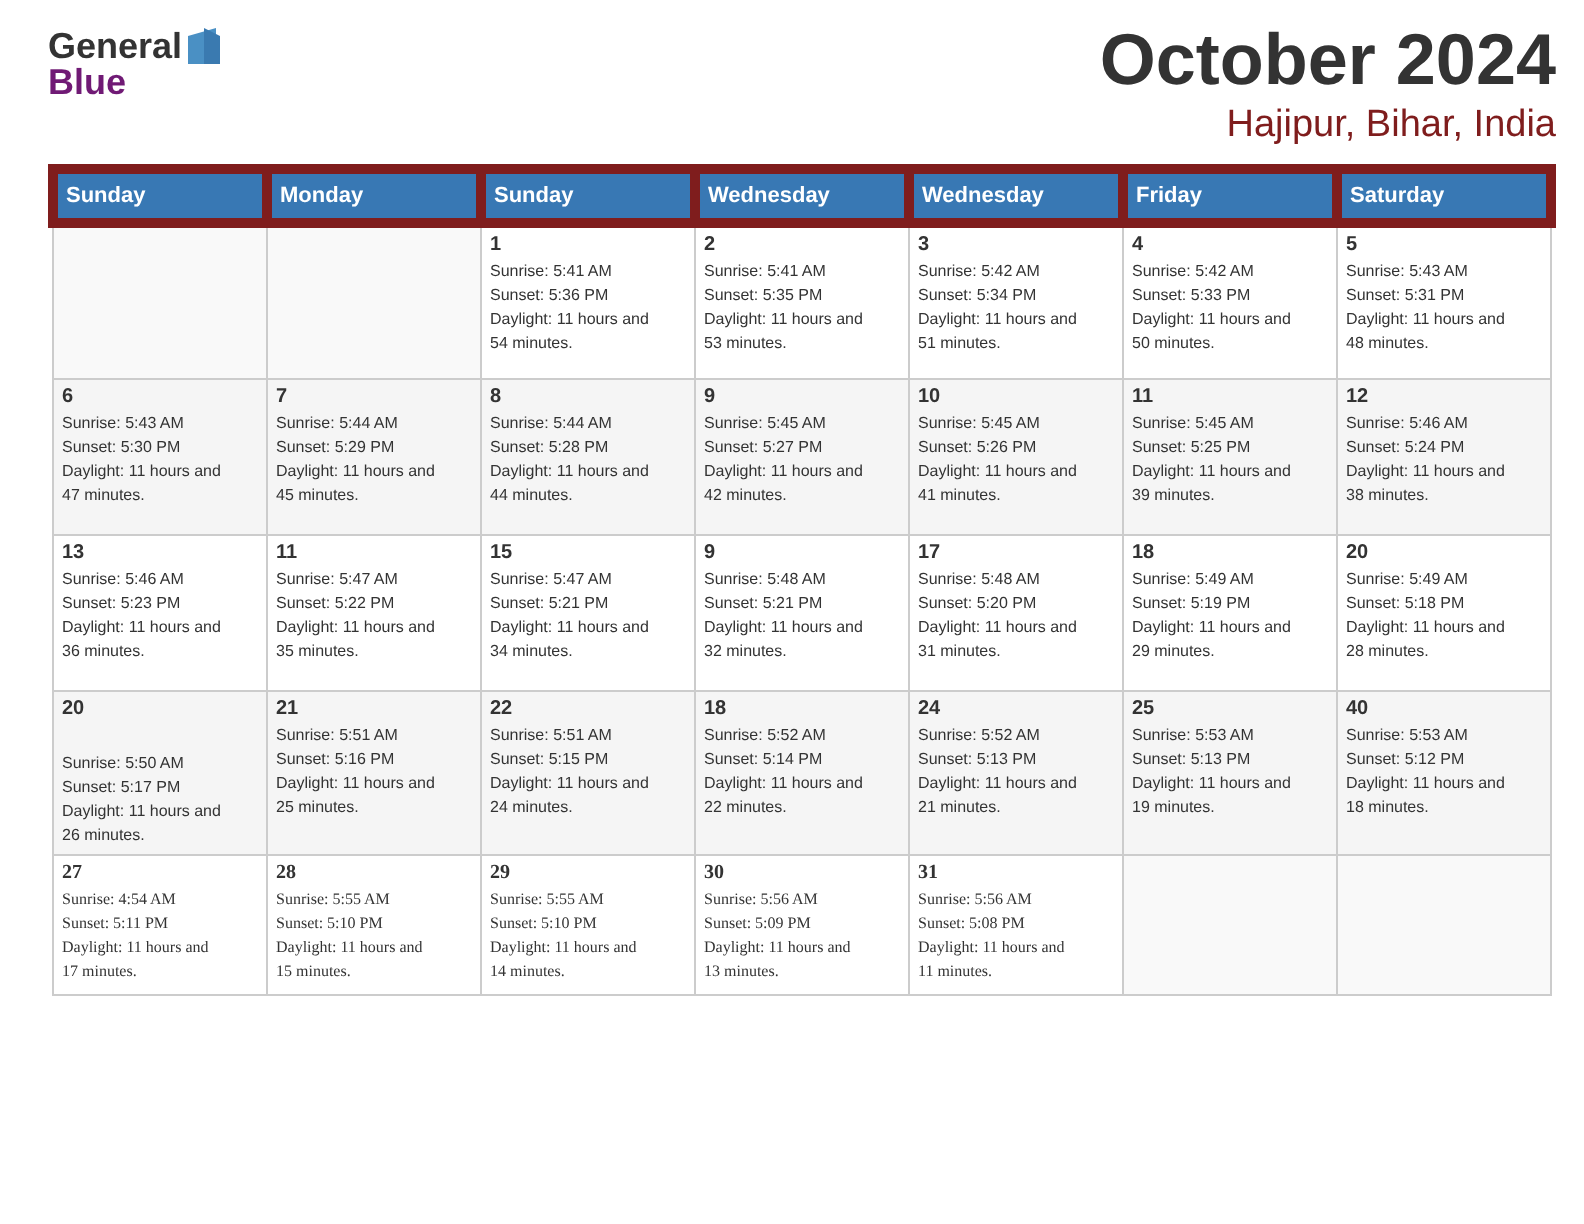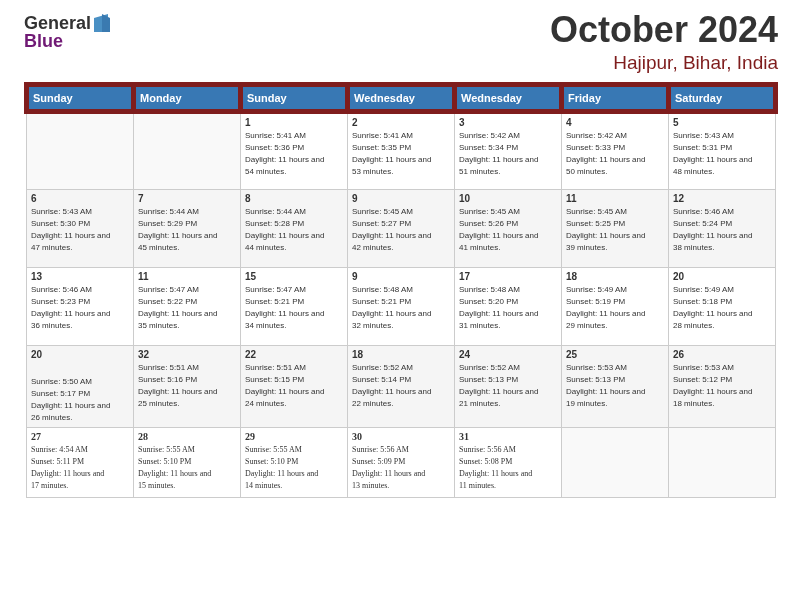--- a/index.html
+++ b/index.html
@@ -279,21 +279,21 @@
         </tr>
         <tr>
           <td>
             <span class="day-number">20</span>
             <div class="day-info" style="white-space: pre-line; margin-top: 16px;">Sunrise: 5:50 AM
 Sunset: 5:17 PM
 Daylight: 11 hours and
 26 minutes.</div>
           </td>
           <td>
-            <span class="day-number">32</span>
+            <span class="day-number">21</span>
             <div class="day-info" style="white-space: pre-line;">Sunrise: 5:51 AM
 Sunset: 5:16 PM
 Daylight: 11 hours and
 25 minutes.</div>
           </td>
           <td>
             <span class="day-number">22</span>
             <div class="day-info" style="white-space: pre-line;">Sunrise: 5:51 AM
 Sunset: 5:15 PM
 Daylight: 11 hours and
@@ -314,21 +314,21 @@
 21 minutes.</div>
           </td>
           <td>
             <span class="day-number">25</span>
             <div class="day-info" style="white-space: pre-line;">Sunrise: 5:53 AM
 Sunset: 5:13 PM
 Daylight: 11 hours and
 19 minutes.</div>
           </td>
           <td>
-            <span class="day-number">26</span>
+            <span class="day-number">40</span>
             <div class="day-info" style="white-space: pre-line;">Sunrise: 5:53 AM
 Sunset: 5:12 PM
 Daylight: 11 hours and
 18 minutes.</div>
           </td>
         </tr>
         <tr>
           <td>
             <span class="day-number">27</span>
             <div class="day-info" style="white-space: pre-line;">Sunrise: 4:54 AM

